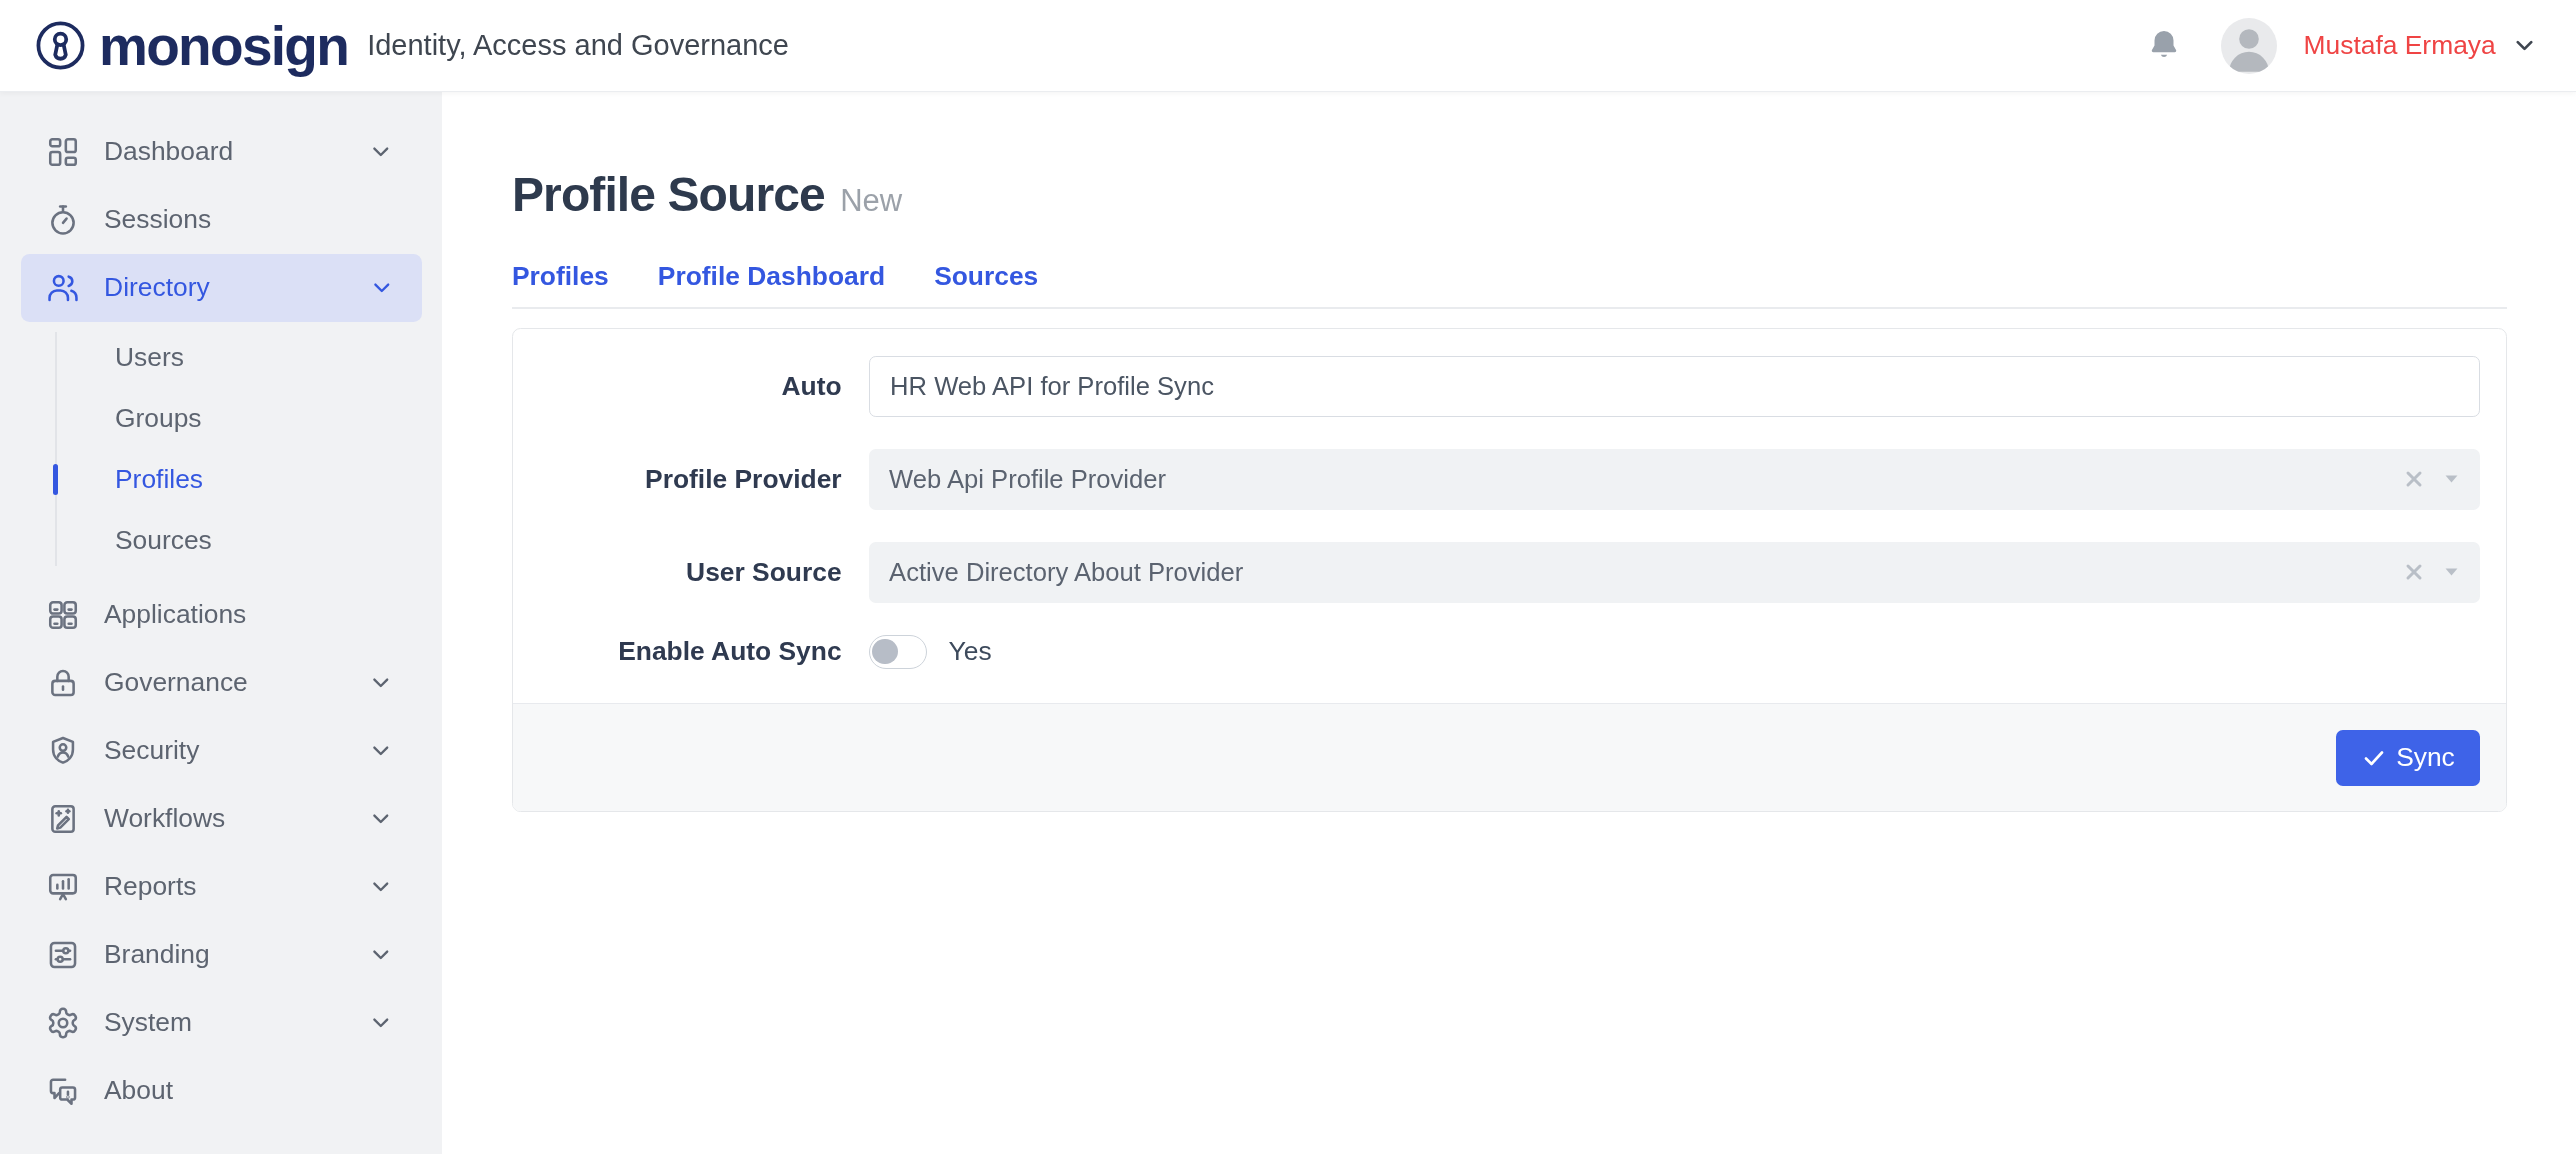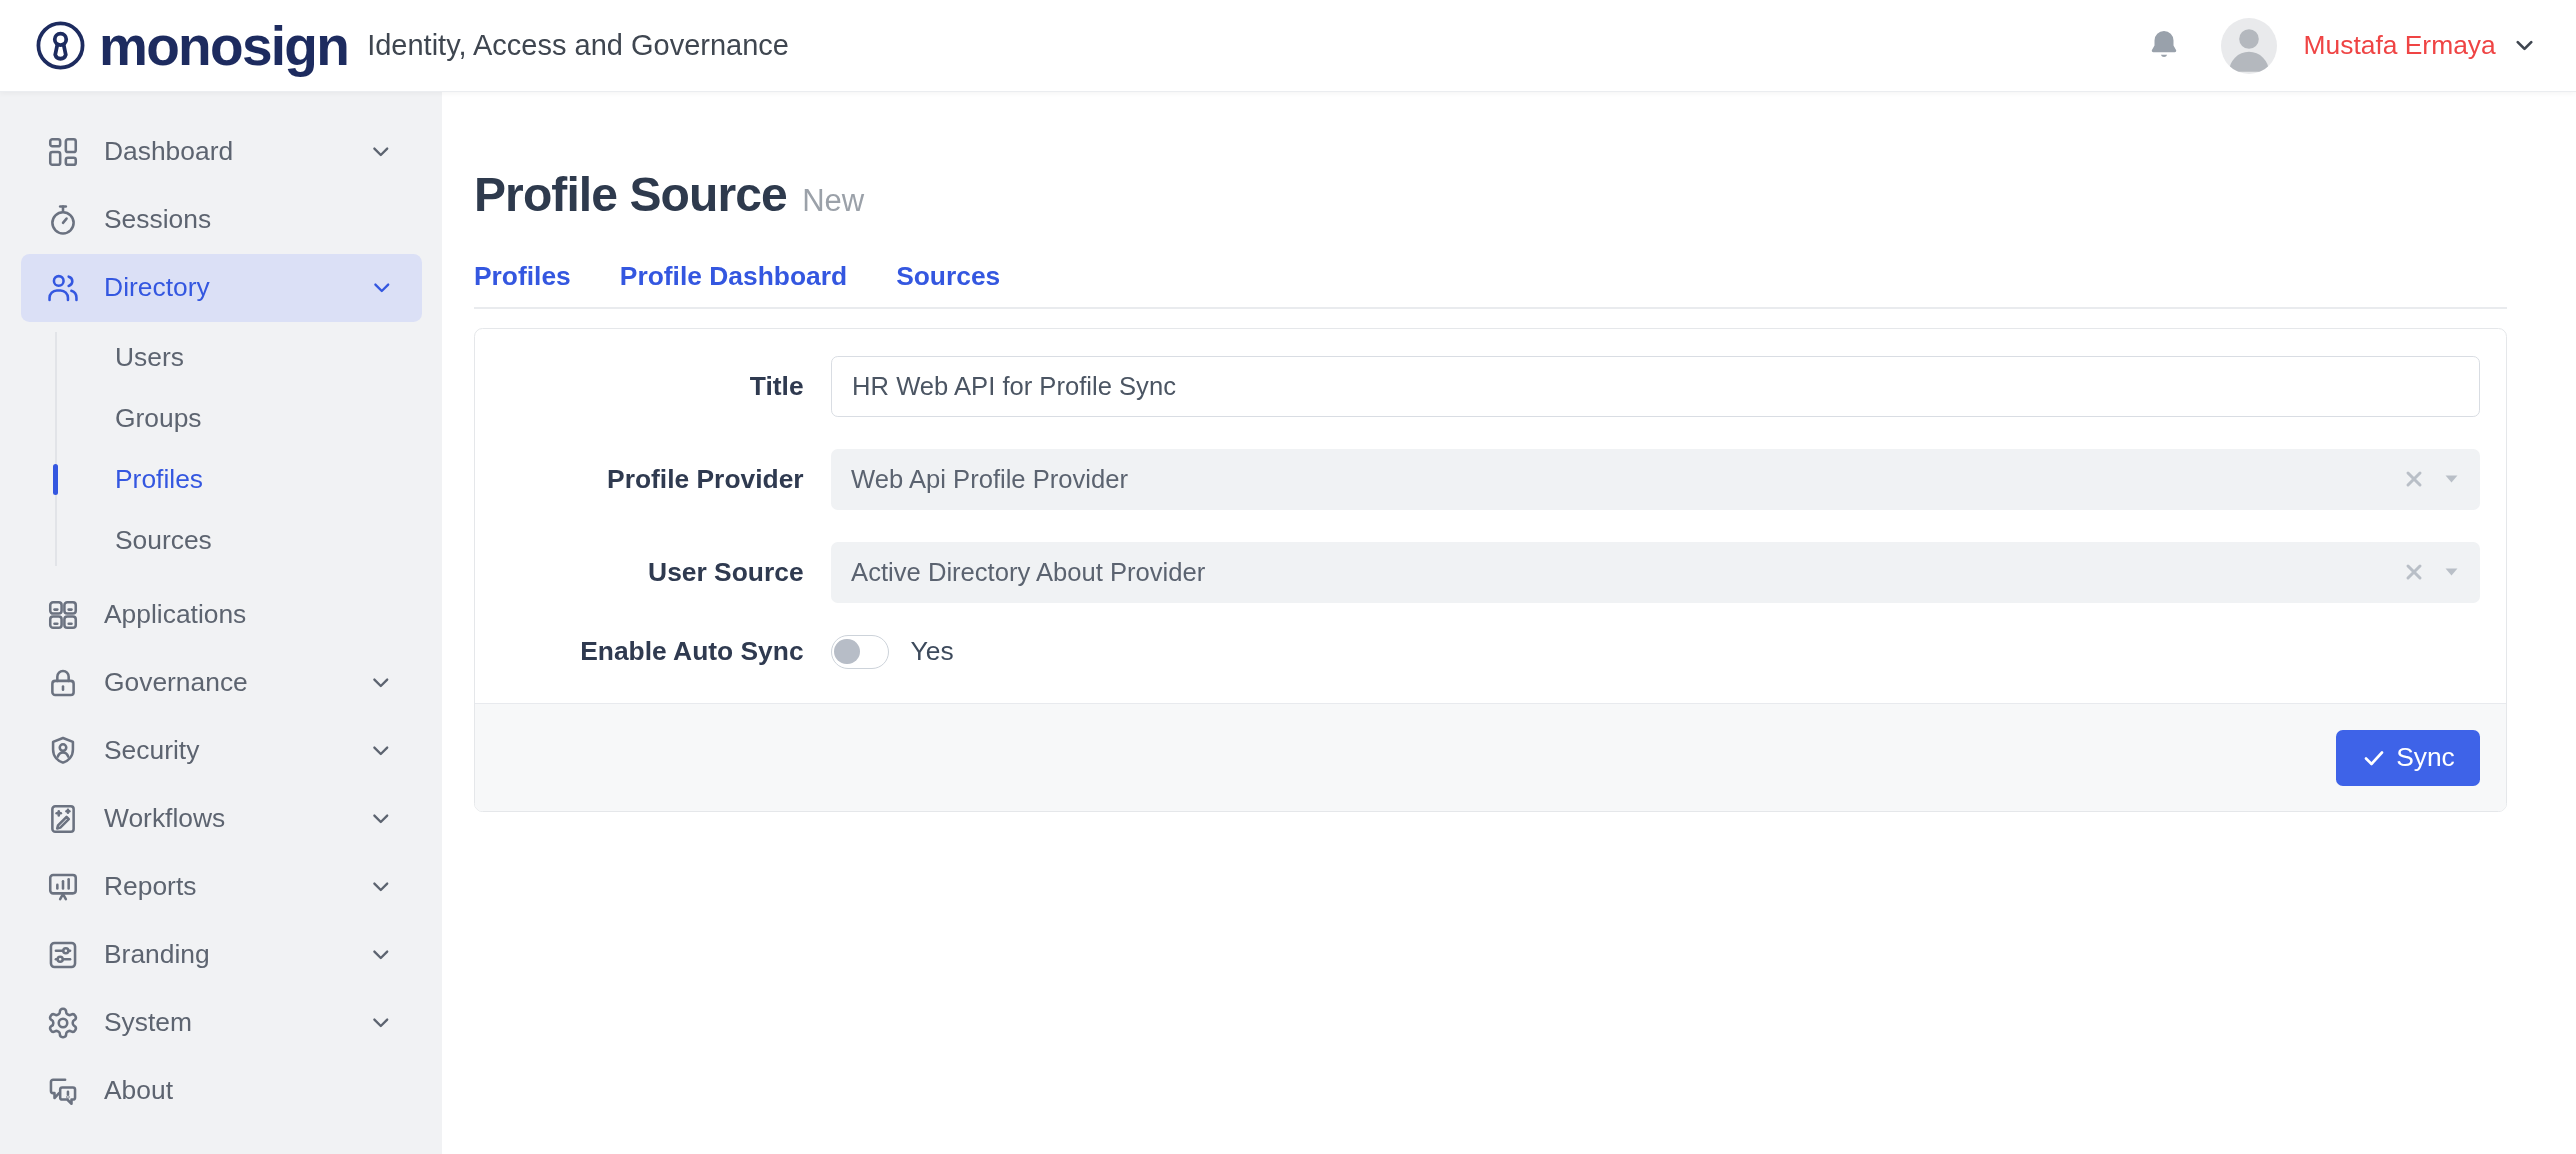--- a/index.html
+++ b/index.html
@@ -48,21 +48,21 @@
     height:61px; display:flex; align-items:center; padding-left:115px;
     font-size:26.4px; color:#5d6470; position:relative; cursor:pointer;
   }
   .sub-item.active { color:#3457e0; font-weight:500; }
   .sub-item.active .sub-marker {
     position:absolute; left:53px; top:15.3px; width:5.1px; height:31px;
     border-radius:2.6px; background:#3457e0;
   }
 
   
-  .main { flex:1; background:#ffffff; padding:0 69px 0 32px; min-width:0; }
+  .main { flex:1; background:#ffffff; padding:0 69px 0 70px; min-width:0; }
   .page-title-row { margin-top:75px; display:flex; align-items:baseline; }
   .page-title { font-size:48px; font-weight:700; color:#2e3a4d; letter-spacing:-0.9px; }
   .page-subtitle { font-size:31px; color:#9ba1a9; margin-left:15.3px; }
   .tabs { margin-top:39px; display:flex; gap:49px; }
   .tab { font-size:26.4px; font-weight:700; color:#3457e0; cursor:pointer; text-decoration:none; }
   .tabs-divider { height:1.7px; background:#e9ebee; margin-top:15.3px; }
 
   .card { margin-top:19px; border:1.7px solid #e5e7ea; border-radius:8.5px; background:#ffffff; }
   .card-body { padding:27px 25.6px 34px 25.6px; }
   .form-row { display:flex; align-items:center; margin-bottom:32px; }
@@ -310,21 +310,21 @@
         <a class="tab">Profiles</a>
         <a class="tab">Profile Dashboard</a>
         <a class="tab">Sources</a>
       </div>
       <div class="tabs-divider"></div>
 
       <div class="card">
         <div class="card-body">
 
           <div class="form-row">
-            <label class="form-label">Title</label>
+            <label class="form-label">Auto</label>
             <div class="form-field">
               <input class="text-input" type="text" value="HR Web API for Profile Sync" style="">
             </div>
           </div>
 
           <div class="form-row">
             <label class="form-label">Profile Provider</label>
             <div class="form-field">
               <div class="select-box">
                 <span class="select-value">Web Api Profile Provider</span>

